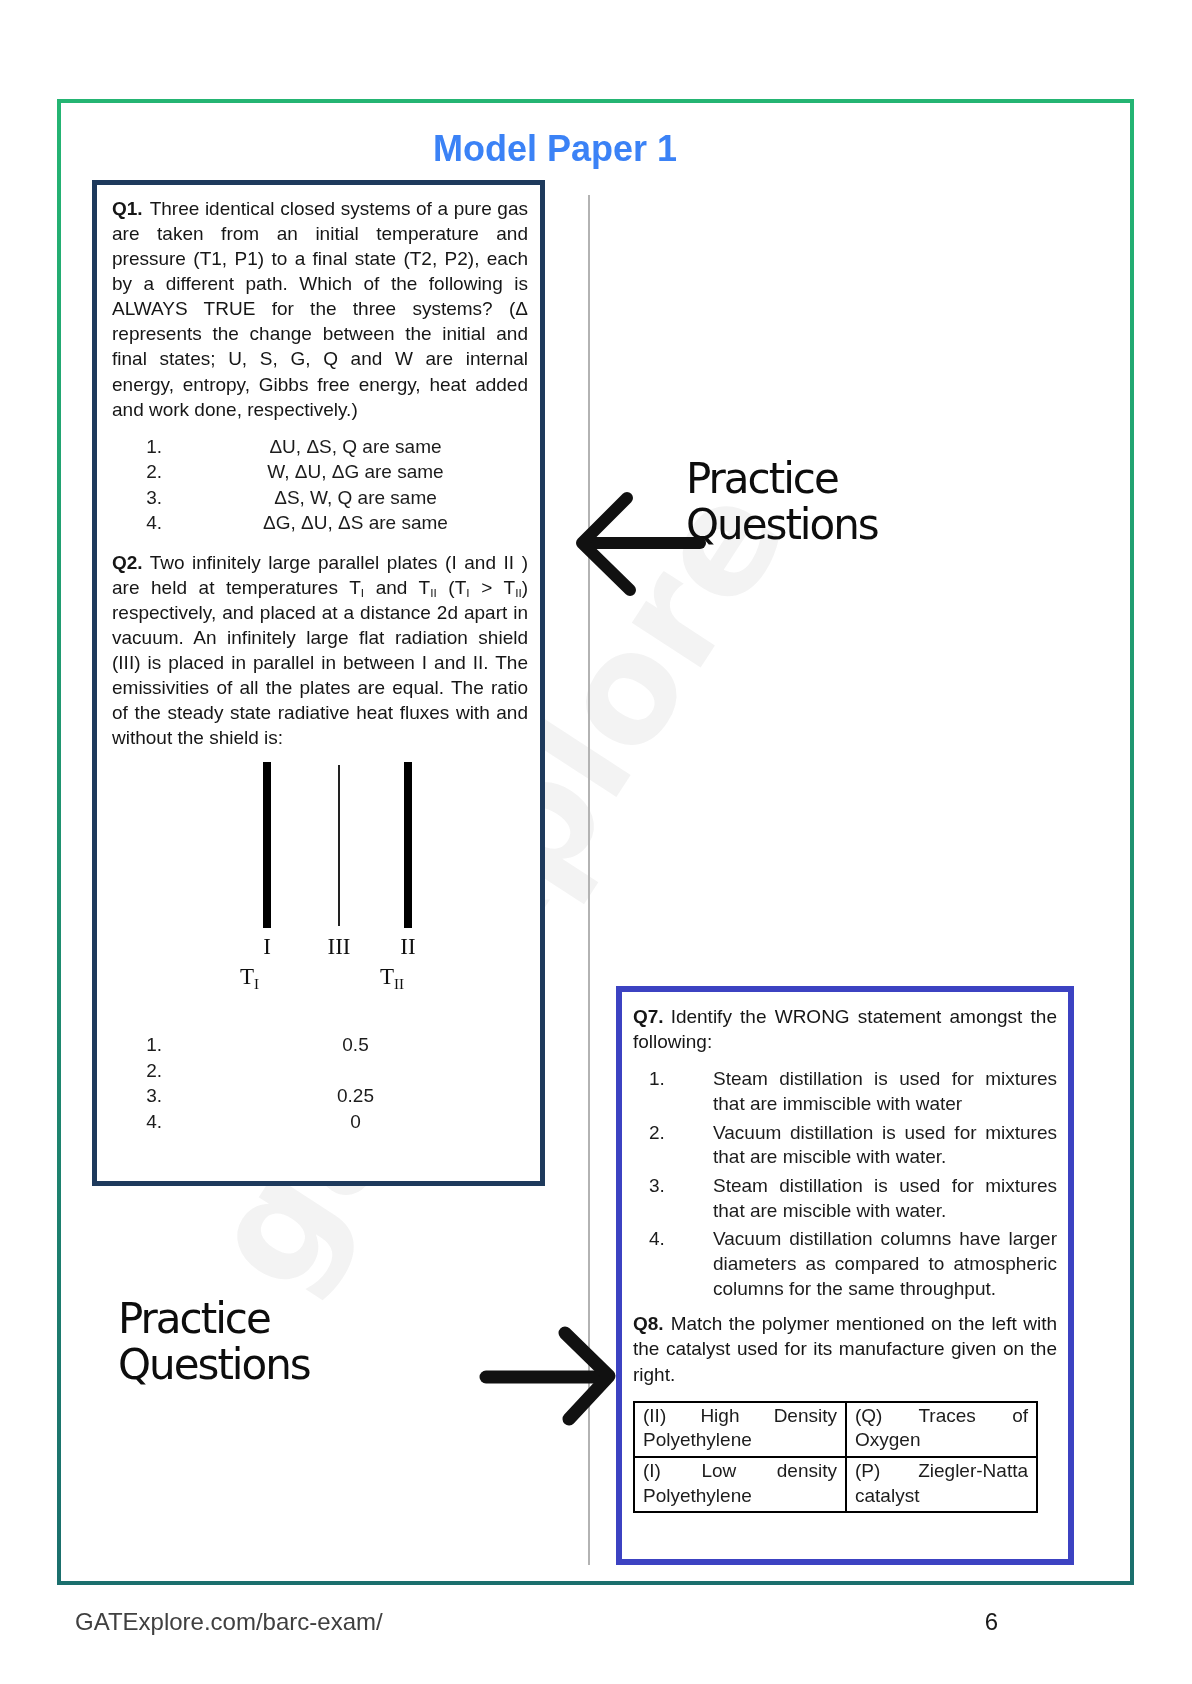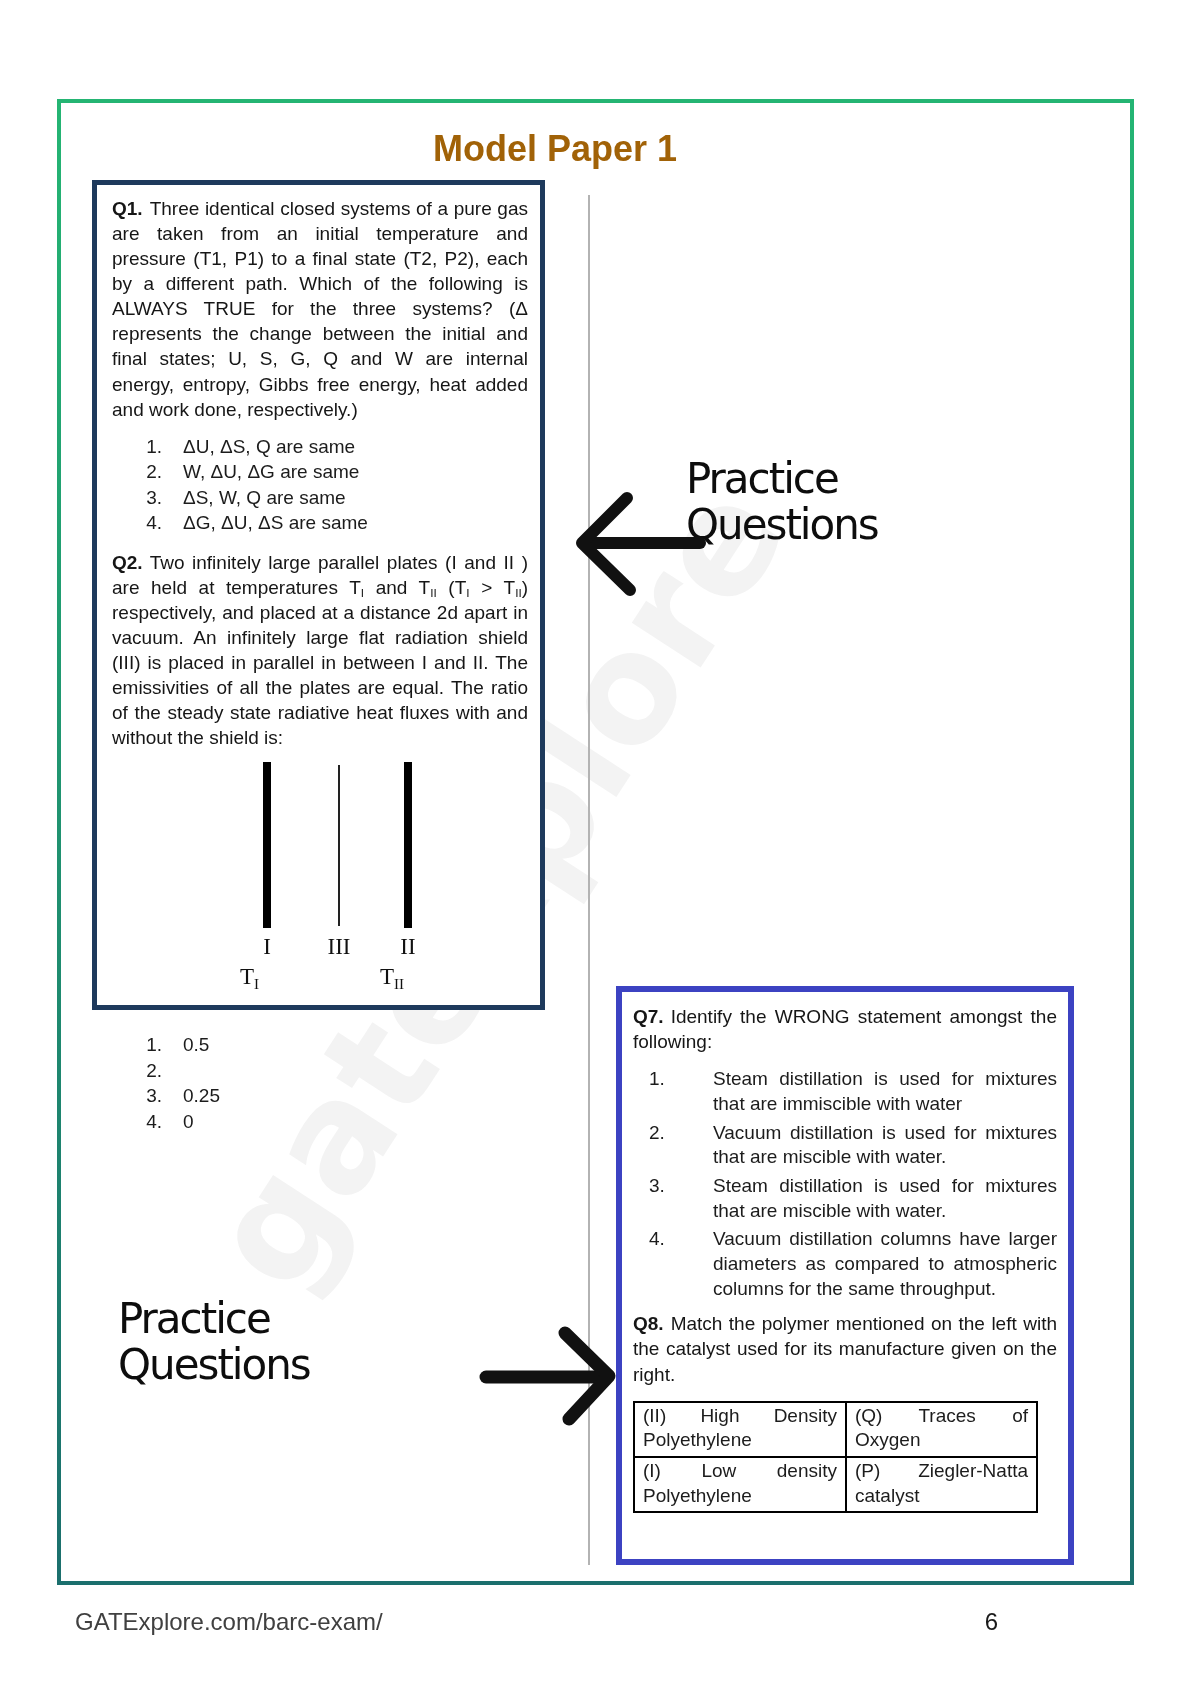--- a/index.html
+++ b/index.html
@@ -23,36 +23,36 @@
     background:linear-gradient(to bottom,var(--page-border-top),var(--page-border-bottom));
   }
   .frame-inner{position:absolute;inset:4px;background:#ffffff;}
   .watermark{
     position:absolute;left:60px;top:840px;width:820px;text-align:center;
     font-family:"DejaVu Sans",sans-serif;font-weight:800;font-size:150px;
     color:rgba(40,40,40,0.055);transform:rotate(-57deg);pointer-events:none;white-space:nowrap;
   }
   .page-title{
     position:absolute;left:0;top:128px;width:1110px;text-align:center;
-    font-size:36px;font-weight:700;color:#a16207;letter-spacing:0;
+    font-size:36px;font-weight:700;color:#3b82f6;letter-spacing:0;
   }
   .sep-line{position:absolute;left:588px;top:195px;width:2px;height:1370px;background:var(--separator-color);}
   
   .qbox-left{
-    position:absolute;left:92px;top:180px;width:453px;height:830px;background:#fff;
+    position:absolute;left:92px;top:180px;width:453px;height:1006px;background:#fff;
     border:5px solid var(--left-box-border);padding:11px 12px 8px 15px;
   }
   .para{font-size:19px;line-height:1.32;text-align:justify;color:#161616;}
   .qnum{font-weight:700;margin-right:7px;}
   sub.rn{font-size:0.62em;vertical-align:-0.28em;line-height:0;}
   .opts{list-style:none;margin:12px 0 14px 0;}
   .opt{display:flex;font-size:19px;line-height:1.34;}
   .opt-num{width:35px;text-align:right;flex:none;}
   .opt-gap{width:21px;flex:none;}
-  .opt-text{flex:1;}
+  .opt-text{flex:1;text-align:center;}
   .opts-inset .opt-num{margin-left:15px;}
   
   .diagram{position:relative;height:250px;margin-top:12px;}
   .plate{position:absolute;top:0;background:#000;}
   .plate-thick{width:8px;height:166px;}
   .plate-thin{width:2px;height:161px;top:3px;background:#222;}
   .dg-lbl{
     position:absolute;top:172px;width:40px;text-align:center;
     font-family:"Liberation Serif",serif;font-size:23px;color:#111;
   }

